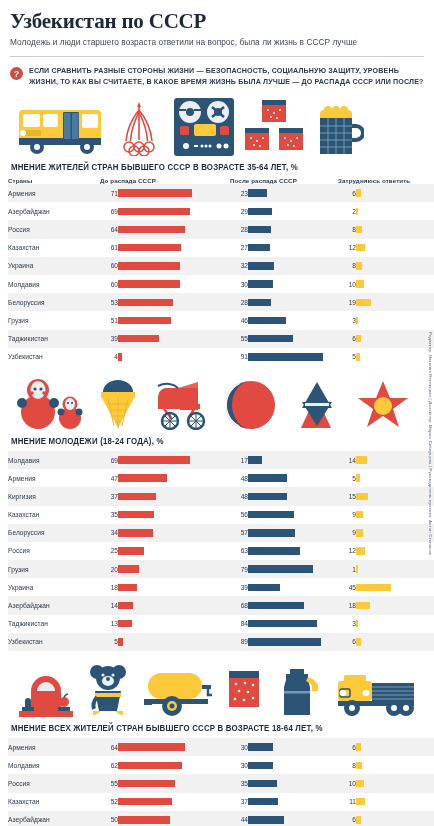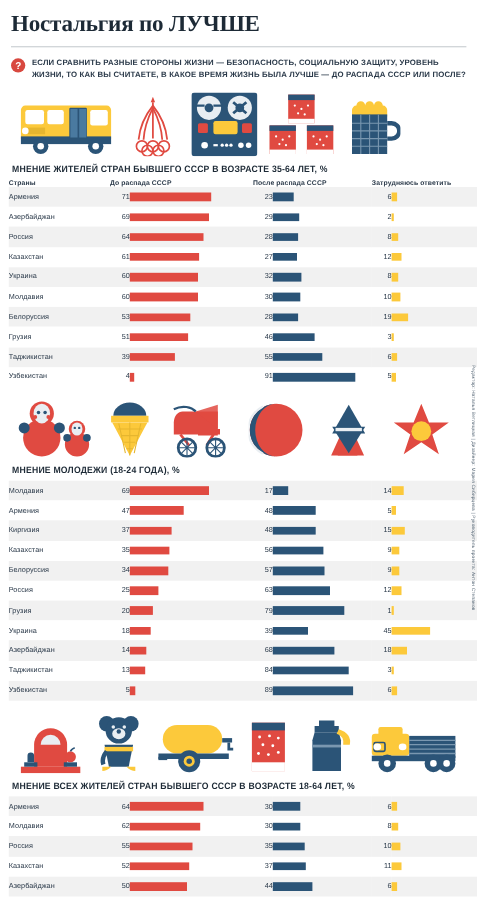--- a/index.html
+++ b/index.html
@@ -78,21 +78,22 @@
     position:absolute;right:1px;top:545px;
     font-size:4.3px;color:#5b6b7a;letter-spacing:.2px;white-space:nowrap;
     transform:rotate(90deg);transform-origin:right top;
   }
 </style>
 </head>
 <body>
 
 <div class="page">
 
-  <div class="title">Ностальгия по ЛУЧШЕ</div>
+  <div class="title">Узбекистан по СССР</div>
+  <div class="subtitle">Молодежь и люди старшего возраста ответили на вопрос, была ли жизнь в СССР лучше</div>
   <div class="hrule"></div>
 
   <div class="question">
     <div class="qmark">?</div>
     <div class="qtext">ЕСЛИ СРАВНИТЬ РАЗНЫЕ СТОРОНЫ ЖИЗНИ — БЕЗОПАСНОСТЬ, СОЦИАЛЬНУЮ ЗАЩИТУ, УРОВЕНЬ ЖИЗНИ, ТО КАК ВЫ СЧИТАЕТЕ, В КАКОЕ ВРЕМЯ ЖИЗНЬ БЫЛА ЛУЧШЕ — ДО РАСПАДА СССР ИЛИ ПОСЛЕ?</div>
   </div>
 
   <div class="strip">
 
     <div class="ill" style="width:96px;">

